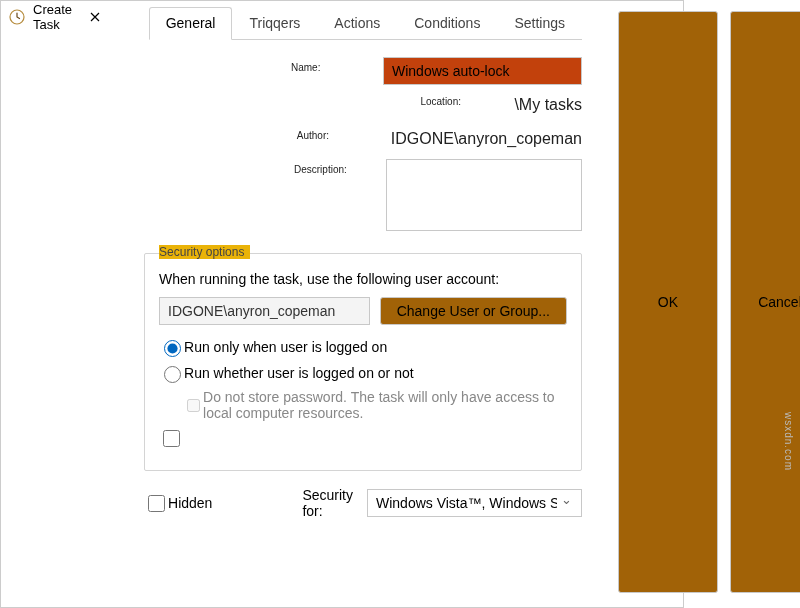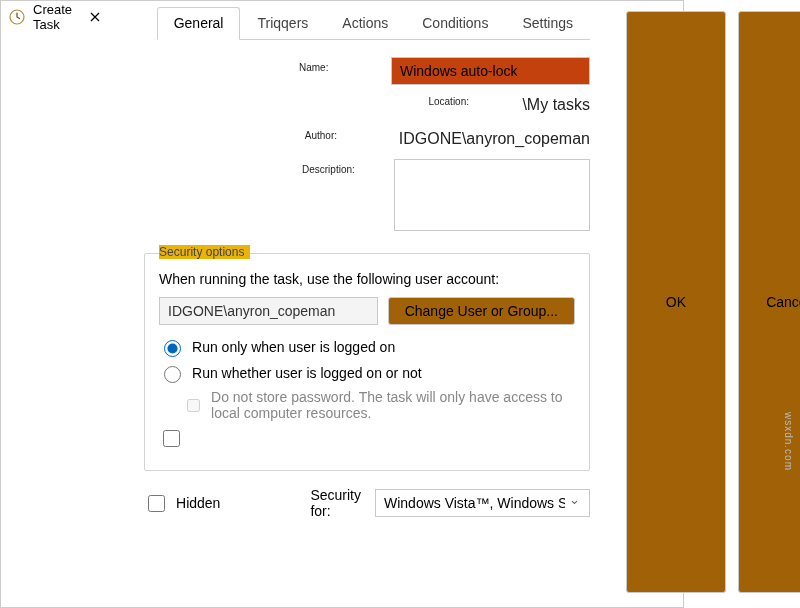--- a/index.html
+++ b/index.html
@@ -20,21 +20,21 @@
 .input-text { width: 100%; height: 28px; padding: 3px 8px; border: 1px solid #c8c8c8; font-size: 14px; background: #c2410c; }
 .static-text { padding: 5px 0 5px 2px; font-size: 16px; color: #222; }
 .textarea { width: 100%; height: 72px; border: 1px solid #c8c8c8; padding: 4px 8px; font-size: 14px; resize: none; }
 .fieldset { margin-top: 16px; border: 1px solid #d4d4d4; border-radius: 2px; padding: 0 14px 14px 14px; position: relative; }
 .fieldset-legend { position: relative; top: -10px; background: #eab308; padding: 0 6px 0 0; font-size: 12px; color: #444; display: inline-block; }
 .fieldset-text { font-size: 14px; margin: 2px 0 10px 0; }
 .account-row { display: flex; gap: 10px; align-items: stretch; margin-bottom: 12px; }
 .account-display { flex: 1; border: 1px solid #c8c8c8; background: #f4f4f4; padding: 5px 8px; font-size: 14px; color: #333; }
 .btn { background: #a16207; border: 1px solid #c8c8c8; border-radius: 3px; padding: 5px 16px; font-size: 14px; cursor: pointer; min-width: 92px; }
 .btn.change { min-width: 180px; }
-.radio-row, .check-row { display: flex; align-items: center; margin: 6px 0; font-size: 14px; gap: 8px; }
+.radio-row, .check-row { display: flex; align-items: center; margin: 6px 0; font-size: 14px; }
 .radio-row input, .check-row input { width: 17px; height: 17px; accent-color: #0067c0; }
 .indent { margin-left: 24px; color: #888; }
 .indent input { accent-color: #888; }
 .bottom { display: flex; align-items: center; margin-top: 16px; gap: 14px; }
 .config-label { font-size: 14px; margin-left: 76px; }
 .select { flex: 1; height: 28px; border: 1px solid #c8c8c8; background: #fff; padding: 3px 24px 3px 8px; font-size: 14px; appearance: none; position: relative; }
 .select-wrap { flex: 1; position: relative; }
 .select-wrap::after { content: "⌄"; position: absolute; right: 10px; top: 3px; font-size: 13px; color: #666; pointer-events: none; }
 .footer { display: flex; justify-content: flex-end; padding: 10px 20px 14px; gap: 12px; }
 .footer .btn { min-width: 100px; padding: 6px 12px; }

